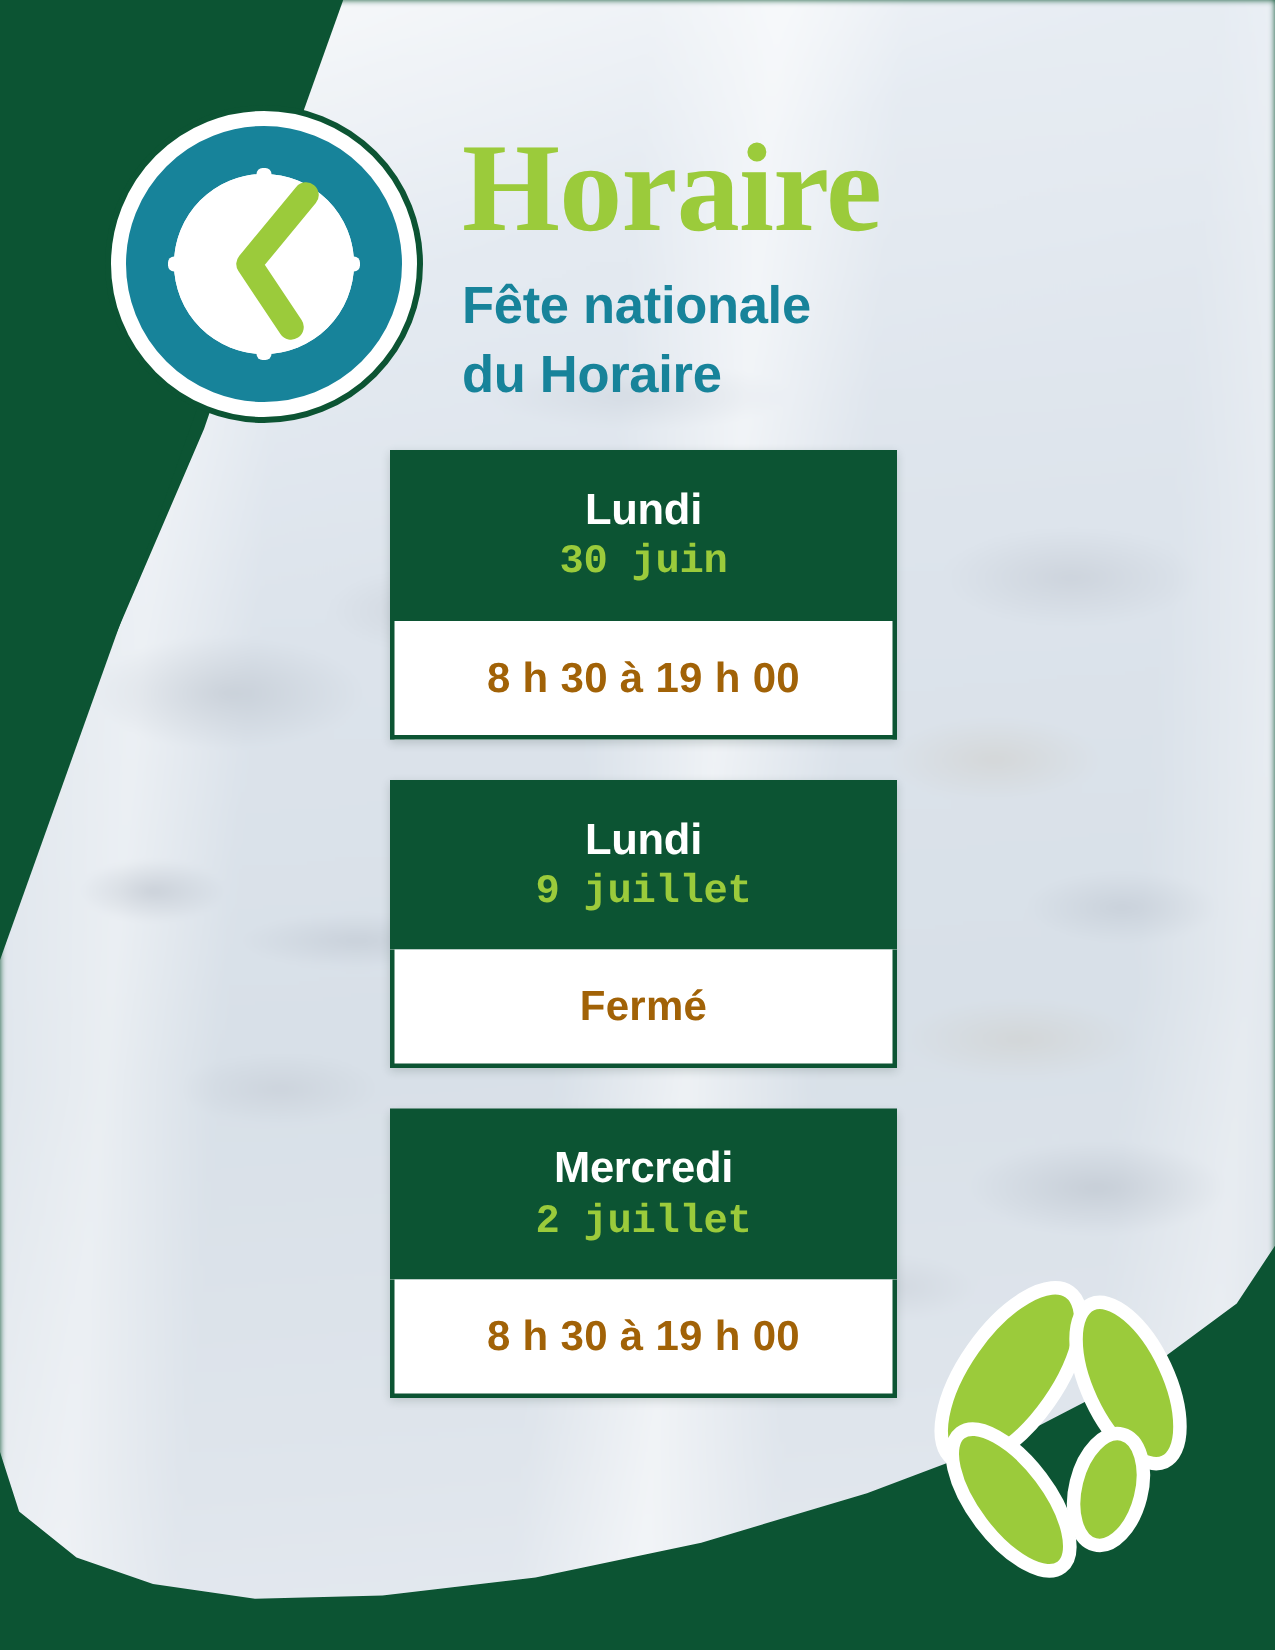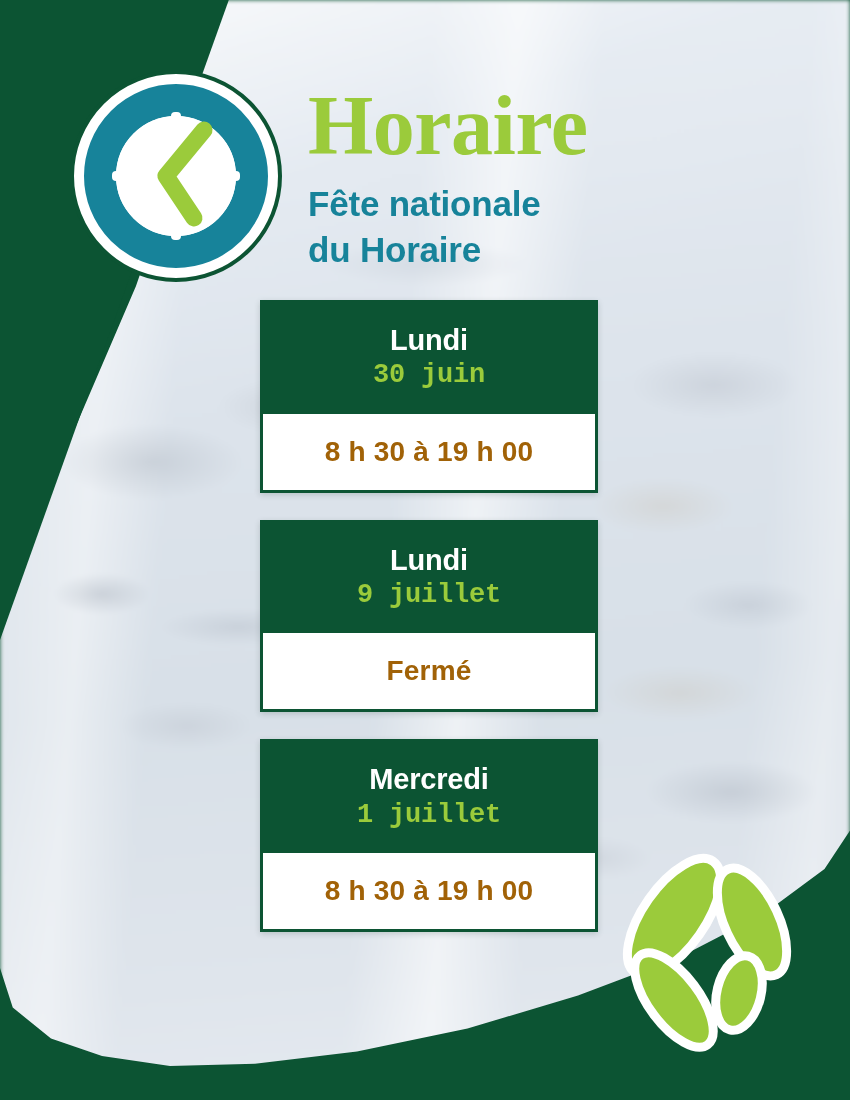--- a/index.html
+++ b/index.html
@@ -258,21 +258,21 @@
         <div class="card-date">9 juillet</div>
       </div>
       <div class="card-body">
         <div class="card-hours">Fermé</div>
       </div>
     </div>
 
     <div class="day-card">
       <div class="card-head">
         <div class="card-day">Mercredi</div>
-        <div class="card-date">1 juillet</div>
+        <div class="card-date">2 juillet</div>
       </div>
       <div class="card-body">
         <div class="card-hours">8 h 30 à 19 h 00</div>
       </div>
     </div>
 
   </div>
 
   <div class="butterfly">
     <svg viewBox="0 0 210 215" width="210" height="215" aria-hidden="true">

